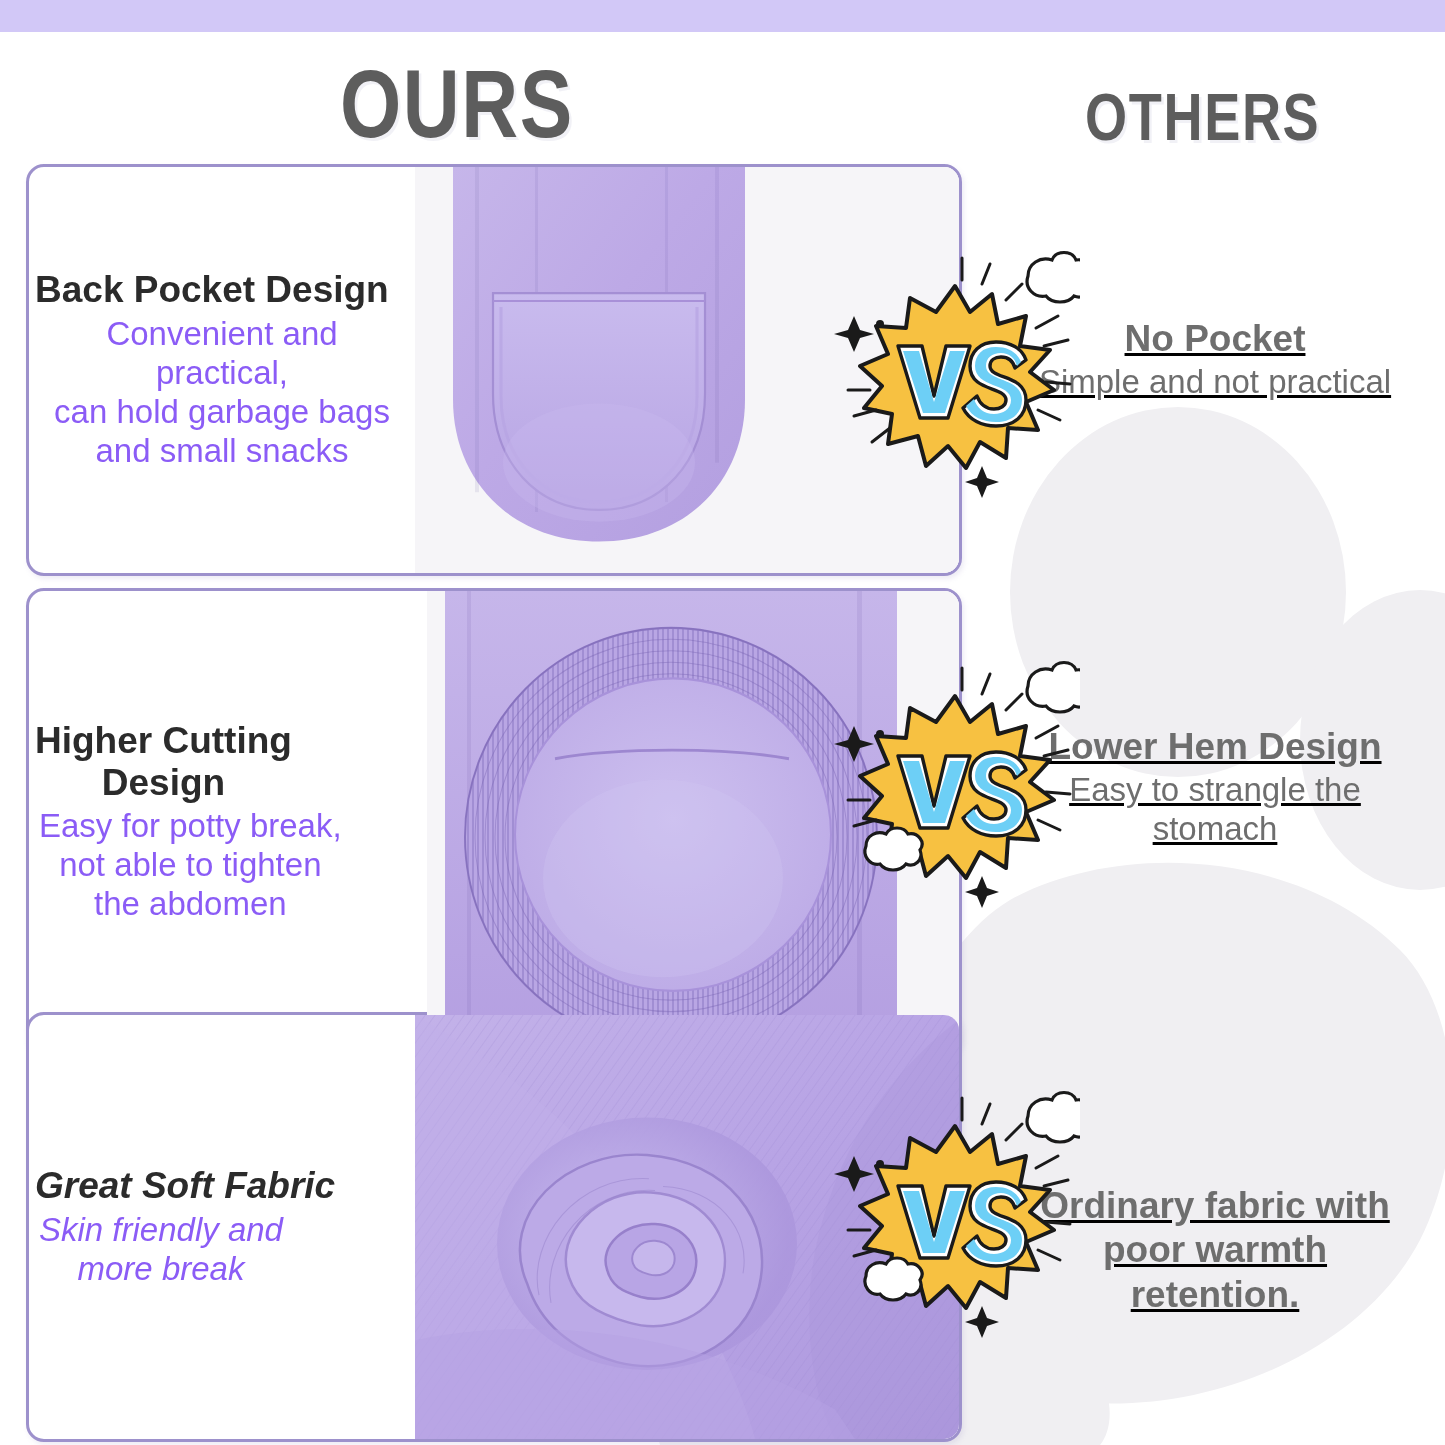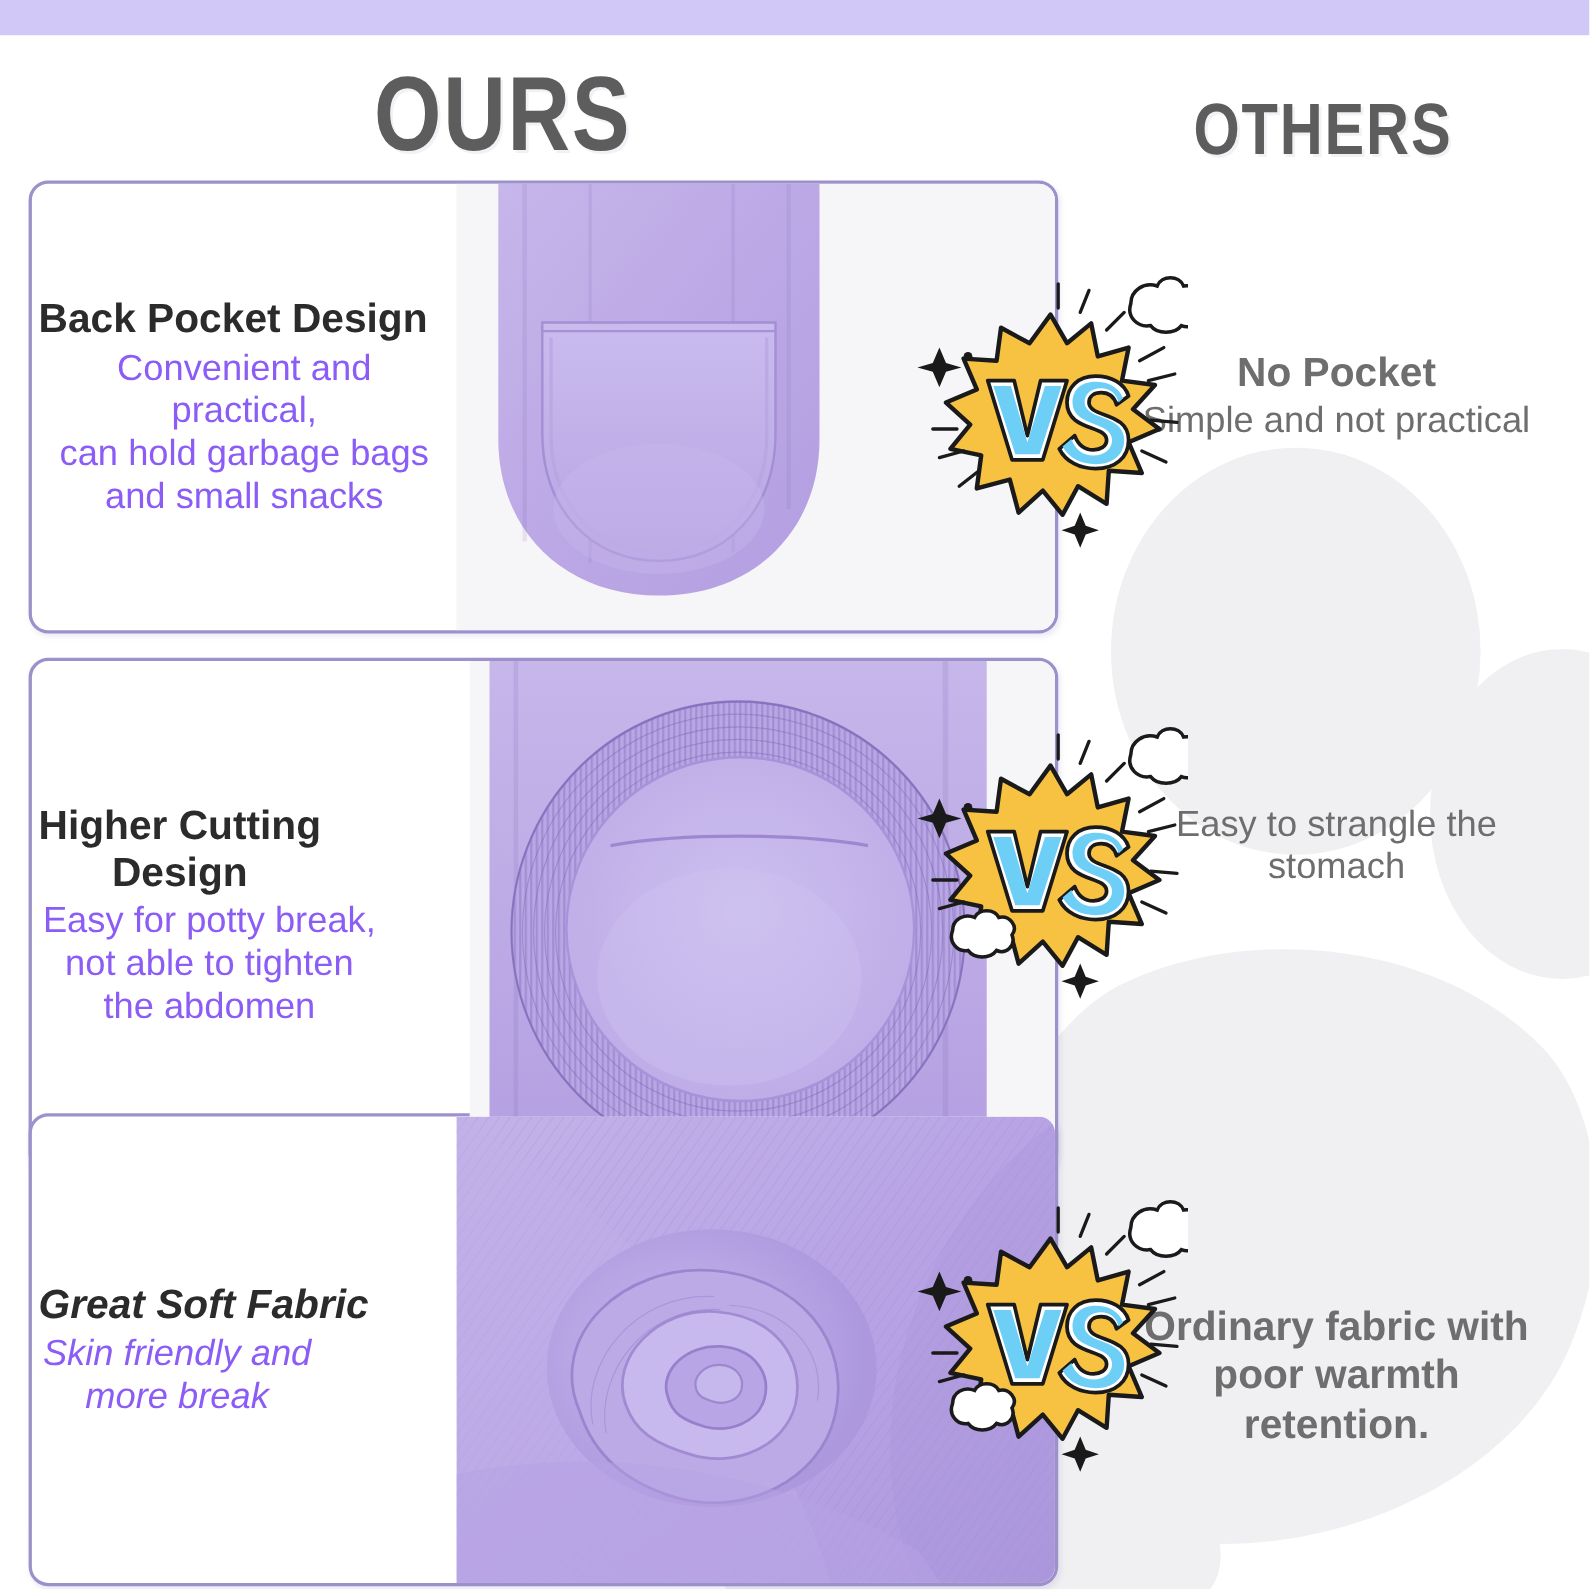--- a/index.html
+++ b/index.html
@@ -40,21 +40,21 @@
   
   .card{
     position:absolute;
     border:3px solid #9d91cc;
     border-radius:18px;
     background:#ffffff;
     overflow:hidden;
     box-shadow:2px 3px 5px rgba(160,150,200,0.18);
   }
   .card1{ left:26px; top:164px; width:936px; height:412px; }
-  .card2{ left:26px; top:588px; width:936px; height:468px;margin-top:10px; }
+  .card2{ left:26px; top:588px; width:936px; height:468px; }
   .card3{ left:26px; top:1012px; width:936px; height:430px;font-style:italic; }
 
   .card-text{
     position:absolute; left:0; top:0; height:100%;
     display:flex; flex-direction:column; justify-content:center;
     align-items:flex-start; text-align:center;
     z-index:4;
   }
   .card1 .card-text, .card2 .card-text, .card3 .card-text{ width:386px; }
 
@@ -73,21 +73,21 @@
     z-index:1;
   }
   .card1 .photo{ left:386px; width:550px; }
   .card2 .photo{ left:398px; width:538px; }
   .card3 .photo{ left:386px; width:550px; }
   .photo svg{ width:100%; height:100%; display:block; }
 
   
   .others-block{
     position:absolute; width:420px; left:1005px;
-    text-align:center; z-index:5;
+    text-align:center; z-index:5;text-decoration:underline;
   }
   .ob1{ top:318px; }
   .ob2{ top:726px; }
   .ob3{ top:1151px;margin-top:33px; }
 
   .others-title{
     color:#6e6e6e; font-weight:bold; font-size:37px; line-height:1.12;
   }
   .others-sub{
     color:#6e6e6e; font-size:33px; line-height:1.16; margin-top:4px;
@@ -283,20 +283,21 @@
     </div>
   </div>
 </div>
 
 <div class="others-block ob1">
   <div class="others-title">No Pocket</div>
   <div class="others-sub">Simple and not practical</div>
 </div>
 
 <div class="others-block ob2">
+  <div class="others-title">Lower Hem Design</div>
   <div class="others-sub">
     <div>Easy to strangle the</div>
     <div>stomach</div>
   </div>
 </div>
 
 <div class="others-block ob3">
   <div class="others-title-only">
     <div>Ordinary fabric with</div>
     <div>poor warmth</div>

